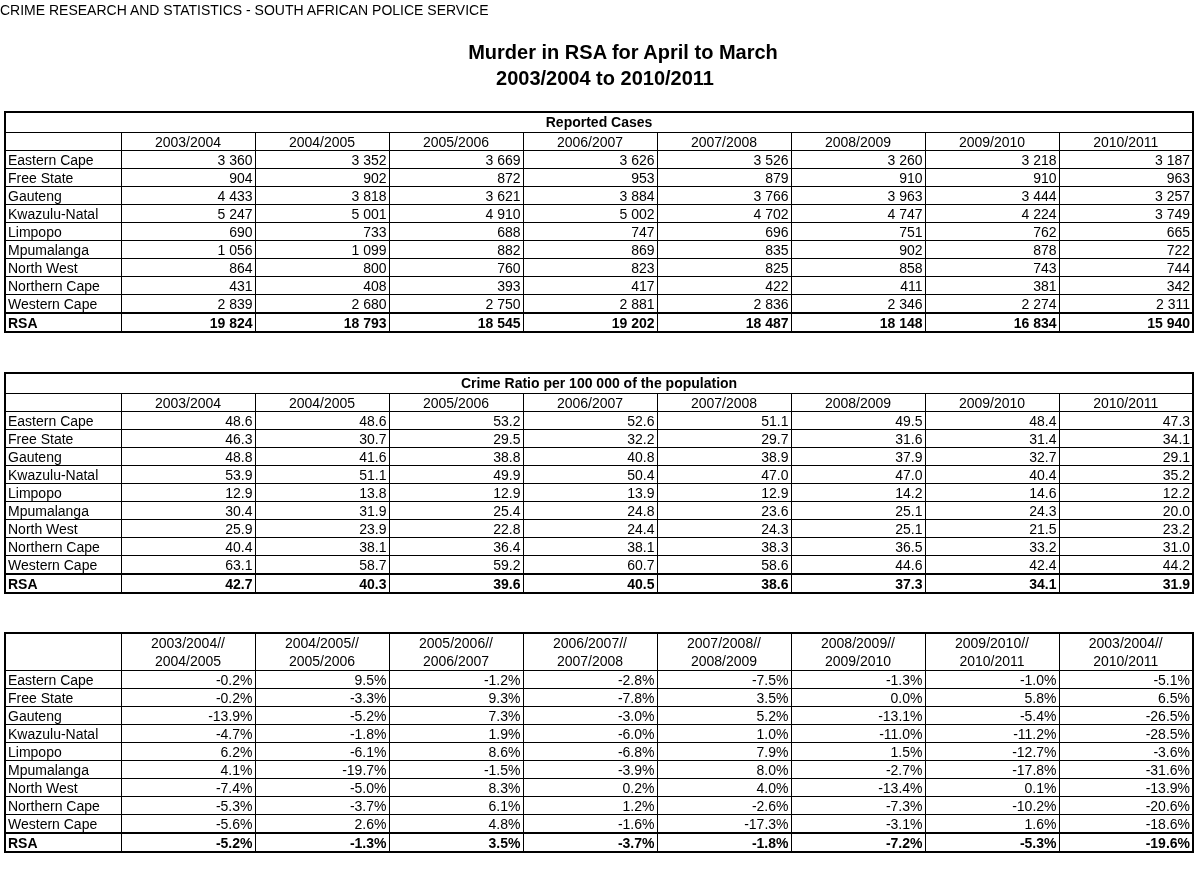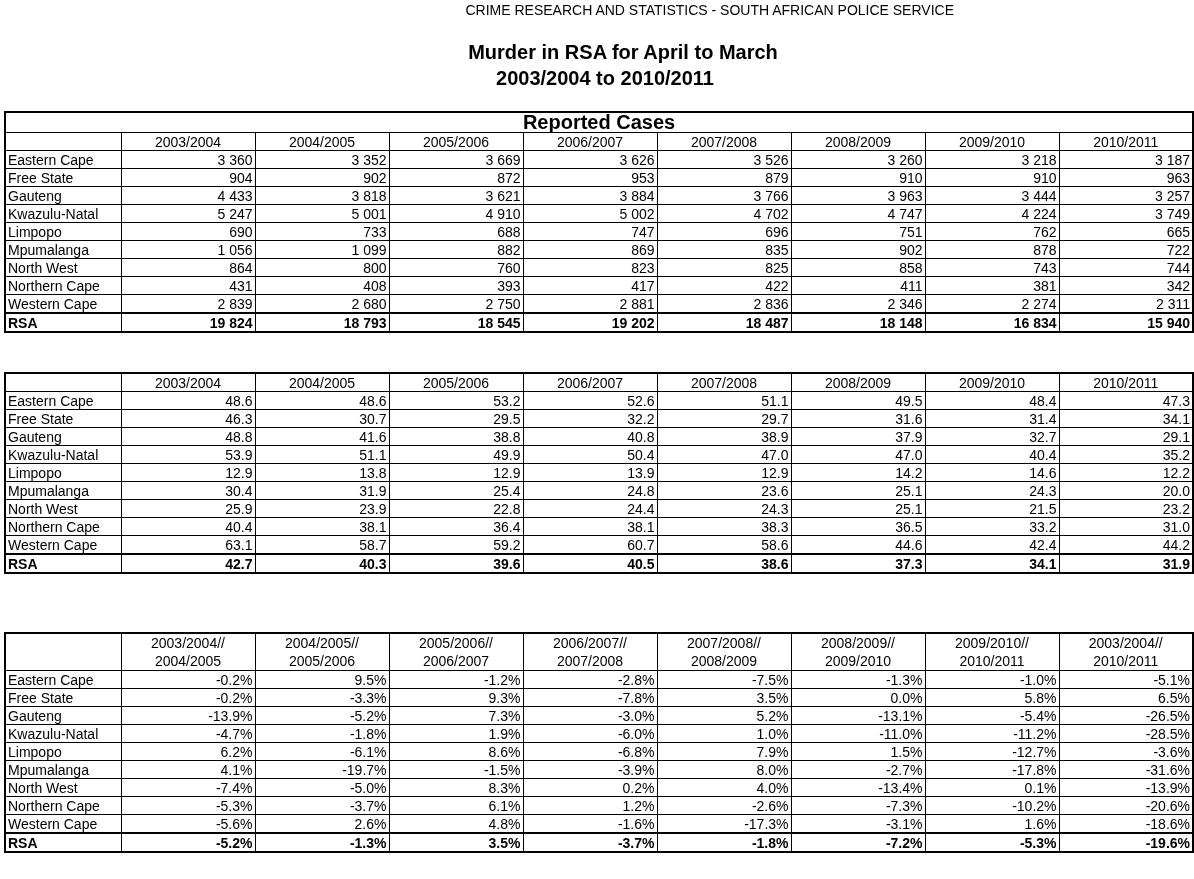--- a/index.html
+++ b/index.html
@@ -1,40 +1,40 @@
 <!DOCTYPE html>
 <html><head>
   <meta charset="utf-8">
   <style>
     html, body { margin: 0; padding: 0; background: #ffffff; }
     body {
       width: 1194px; height: 879px; position: relative; overflow: hidden;
       font-family: "Liberation Sans", sans-serif; color: #000;
     }
     .org {
-      position: absolute; top: 2px; left: 0; width: 954px; text-align: right;
+      position: absolute; top: 2px; left: 0; width: 954px; text-align: left;
       font-size: 14px; letter-spacing: 0px;
     }
     .title {
       position: absolute; left: 0; width: 1194px; text-align: center;
       font-size: 20px; font-weight: bold;
     }
     .title.t1 { top: 41px; padding-left: 26px; }
     .title.t2 { top: 67px; padding-left: 8px; }
     table.data {
       position: absolute; left: 4px; width: 1188px;
       border-collapse: collapse; table-layout: fixed;
       font-size: 14px; line-height: 16px;
     }
     table.data td, table.data th {
       border: 1px solid #000; padding: 0 2px; overflow: hidden; white-space: nowrap;
     }
     table.data { border: 2px solid #000; }
     .tbl-title th {
-      font-size: 20px; font-weight: bold; text-align: center; height: 19px; line-height: 19px;
+      font-size: 14px; font-weight: bold; text-align: center; height: 19px; line-height: 19px;
       border-bottom: 1px solid #000;
     }
     .hdr th { font-weight: normal; text-align: center; height: 17px; }
     .hdr2 th { line-height: 18px; height: 36px; vertical-align: top; }
     td.lbl { text-align: left; height: 17px; }
     td.num { text-align: right; }
     tr.total td { font-weight: bold; border-top: 2px solid #000; }
     col.c0 { width: 116px; }
     col.cn { width: 134px; }
     #t1 { top: 111px; }
@@ -193,20 +193,23 @@
       <col class="cn">
       <col class="cn">
       <col class="cn">
       <col class="cn">
       <col class="cn">
       <col class="cn">
       <col class="cn">
       <col class="cn">
     </colgroup>
     <tbody>
+      <tr class="tbl-title">
+        <th colspan="9">Crime Ratio per 100 000 of the population</th>
+      </tr>
       <tr class="hdr">
         <th></th>
         <th>2003/2004</th>
         <th>2004/2005</th>
         <th>2005/2006</th>
         <th>2006/2007</th>
         <th>2007/2008</th>
         <th>2008/2009</th>
         <th>2009/2010</th>
         <th>2010/2011</th>

